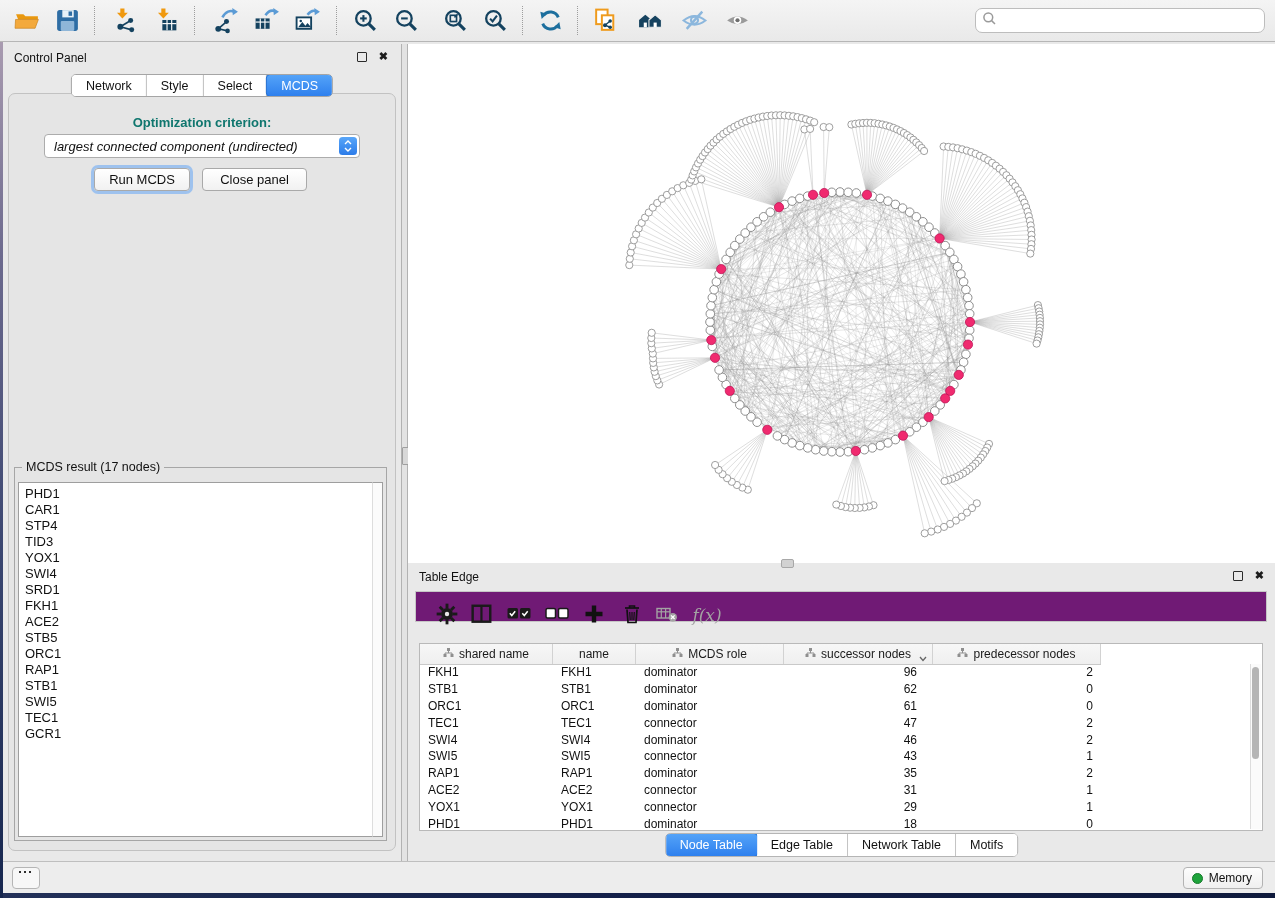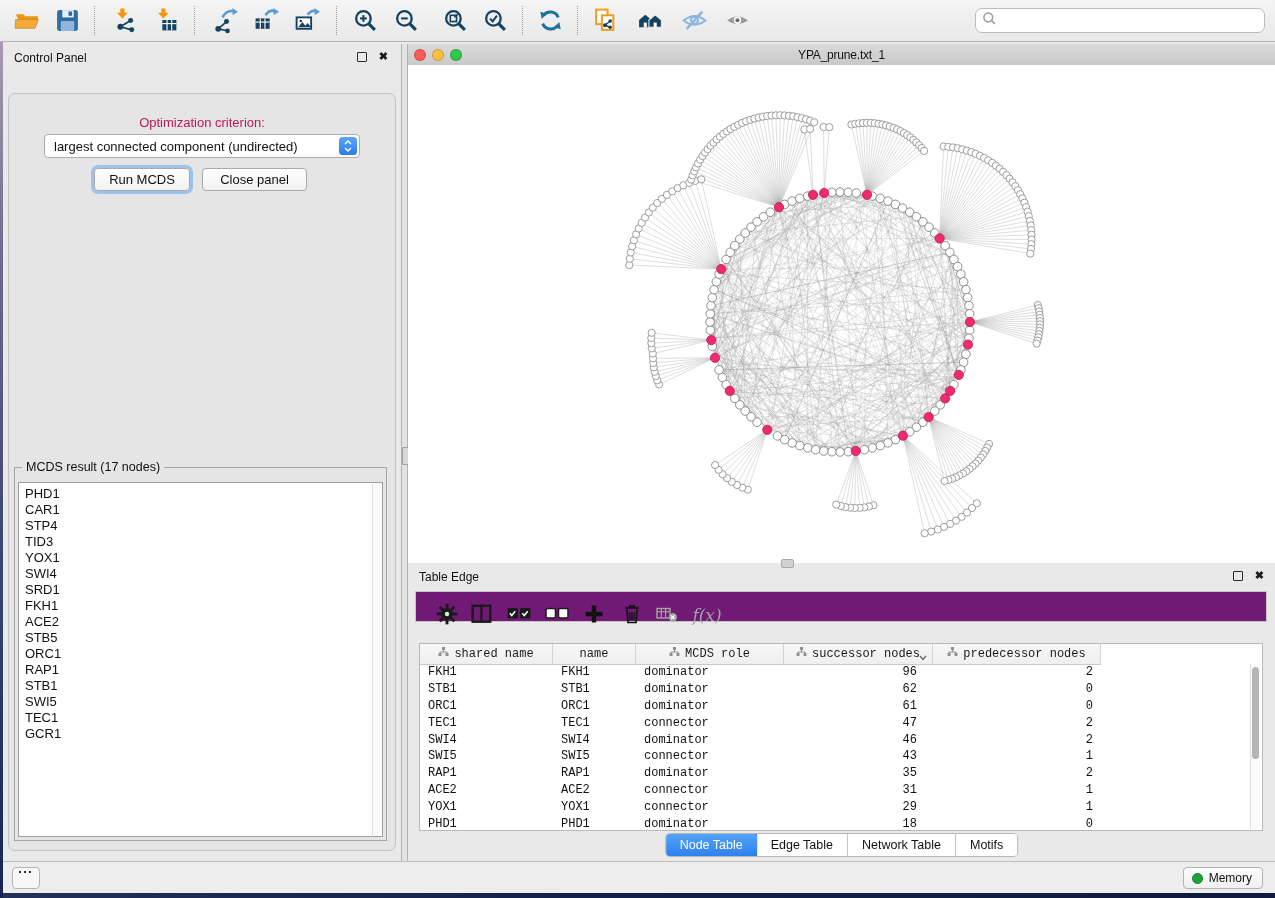--- a/index.html
+++ b/index.html
@@ -26,23 +26,23 @@
   .close-icon{position:absolute;top:5px;font-size:11px;font-weight:bold;color:#1c1c1c;line-height:14px;}
   
   .control-panel{position:absolute;left:3px;top:44px;width:398px;height:817px;background:#e9e9e9;}
   .cp-panel{position:absolute;left:5px;top:49px;width:386px;height:756px;background:#e5e5e5;
     border:1px solid #c2c2c2;border-radius:7px;}
   .tabs{position:absolute;top:30px;left:50%;transform:translateX(-50%);display:flex;z-index:3;
     border:1px solid #a5a5a5;border-radius:5px;background:#fff;overflow:hidden;height:21px;}
   .seg{font-size:12.5px;color:#111;padding:0 14px;display:flex;align-items:center;border-right:1px solid #b9b9b9;background:#fff;white-space:nowrap;}
   .seg:last-child{border-right:none;}
   .seg.sel{background:linear-gradient(#54a3f8,#2e80ee);color:#fff;border-radius:4px;margin:-1px;border:1px solid #1f6fd6;}
-  .opt-label{position:absolute;top:71px;left:0;width:100%;text-align:center;font-size:13px;color:#be185d;}
+  .opt-label{position:absolute;top:71px;left:0;width:100%;text-align:center;font-size:13px;color:#0f766e;font-weight:bold;}
   .dropdown{position:absolute;left:41px;top:90px;width:316px;height:24px;background:#fff;border:1px solid #acacac;
-    border-radius:4px;box-sizing:border-box;font-size:13px;color:#111;display:flex;align-items:center;padding-left:9px;cursor:pointer;}
+    border-radius:4px;box-sizing:border-box;font-size:13px;color:#111;display:flex;align-items:center;padding-left:9px;cursor:pointer;font-style:italic;}
   .stepper{position:absolute;right:2px;top:2px;bottom:2px;width:18px;border-radius:3.5px;
     background:linear-gradient(#58a6f9,#2c7ce9);display:flex;flex-direction:column;align-items:center;justify-content:center;gap:2px;}
   .btn{position:absolute;top:124px;height:23px;background:linear-gradient(#ffffff,#f1f1f1);border:1px solid #a9a9a9;
     border-radius:4px;font-size:13px;font-family:"Liberation Sans",sans-serif;color:#111;cursor:pointer;}
   .btn.focusring{box-shadow:0 0 0 3px rgba(100,165,245,.55);}
   .groupbox{position:absolute;left:11px;top:423px;width:371px;height:372px;border:1px solid #a6a6a6;}
   .groupbox-label{position:absolute;top:-8px;left:7px;background:#e5e5e5;padding:0 4px;font-size:12.5px;color:#111;}
   .result-list{position:absolute;left:3px;top:14px;right:12px;bottom:3px;background:#fff;border:1px solid #9e9e9e;
     overflow:hidden;padding:3px 0 0 0;}
   .list-item{font-size:13px;line-height:16px;padding-left:6px;color:#111;}
@@ -67,21 +67,21 @@
   .fanline{stroke:#9b9b9b;stroke-width:.6;opacity:.55;}
   .ringn{fill:#fff;stroke:#8d8d8d;stroke-width:1;}
   .satn{fill:#fff;stroke:#939393;stroke-width:.9;}
   .pinkn{fill:#f02a6f;stroke:#c01458;stroke-width:.8;}
   
   .table-panel{position:absolute;left:408px;top:563px;width:867px;height:298px;background:#e9e9e9;}
   .h-handle{position:absolute;top:-4px;left:43%;width:11px;height:7px;background:#d2d2d2;border:1px solid #a8a8a8;border-radius:2px;}
   .tp-toolbar{position:absolute;left:7px;top:28px;right:8px;height:31px;background:#701a75;border:1px solid #c6c6c6;box-sizing:border-box;}
   .tpi{position:absolute;top:10px;width:26px;height:26px;border:none;background:transparent;padding:0;cursor:pointer;}
   .fx{font-family:"DejaVu Serif",serif;font-style:italic;font-size:17px;color:#a3a3a3;}
-  .table-wrap{position:absolute;left:11px;top:80px;width:844px;height:188px;background:#fff;border:1px solid #b9b9b9;box-sizing:border-box;font-family:Liberation Mono, monospace;}
+  .table-wrap{position:absolute;left:11px;top:80px;width:844px;height:188px;background:#fff;border:1px solid #b9b9b9;box-sizing:border-box;}
   .thead{position:absolute;left:0;top:0;height:20px;display:flex;background:linear-gradient(#f7f7f7,#efefef);border-bottom:1px solid #c9c9c9;}
   .th{position:relative;display:flex;align-items:center;justify-content:center;gap:5px;font-size:12px;color:#1a1a1a;
     border-right:1px solid #d2d2d2;box-sizing:border-box;height:20px;}
   .th .sortchev{position:absolute;right:5px;top:7px;}
   .tbody{position:absolute;left:0;top:20px;right:11px;bottom:0;overflow:hidden;}
   .tr{display:flex;height:16.8px;align-items:center;}
   .td{font-size:12px;color:#111;box-sizing:border-box;white-space:nowrap;overflow:hidden;}
   .td.l{padding-left:8px;text-align:left;}
   .td.r{text-align:right;}
   .vscroll{position:absolute;top:20px;right:1px;bottom:1px;width:10px;background:#fbfbfb;border-left:1px solid #ddd;}
@@ -233,20 +233,26 @@
   </div>
 </div>
 
 <section class="control-panel">
   <div class="panel-title-row">
     <span class="pt-label">Control Panel</span>
     <span class="float-icon" style="right:34px"></span>
     <span class="close-icon" style="right:13px">✖</span>
   </div>
   <div class="cp-panel"></div>
+  <div class="tabs" id="cp-tabs">
+      <div class="seg">Network</div>
+      <div class="seg">Style</div>
+      <div class="seg">Select</div>
+      <div class="seg sel">MCDS</div>
+    </div>
   <div class="opt-label">Optimization criterion:</div>
   <div class="dropdown">
     <span>largest connected component (undirected)</span>
     <span class="stepper">
       <svg width="8" height="5" viewBox="0 0 8 5">
           <path d="M1 4 L4 1 L7 4" stroke="#fff" stroke-width="1.4" fill="none"></path>
         </svg>
       <svg width="8" height="5" viewBox="0 0 8 5">
           <path d="M1 1 L4 4 L7 1" stroke="#fff" stroke-width="1.4" fill="none"></path>
         </svg>
@@ -276,26 +282,20 @@
       </div>
     <div class="list-track"></div>
   </div>
 </section>
 
 <div class="vsplit">
     <div class="vsplit-handle"></div>
   </div>
 
 <section class="network-window">
-  <div class="net-titlebar">
-    <span class="tl red"></span>
-    <span class="tl yellow"></span>
-    <span class="tl green"></span>
-    <span class="net-title">YPA_prune.txt_1</span>
-  </div>
   <div class="net-canvas">
     <svg id="graph" viewBox="0 0 867 498">
         <line x1="440.2" y1="127.3" x2="479.9" y2="136.1" class="chord"></line>
         <line x1="407.6" y1="129.3" x2="311.1" y2="304.9" class="chord"></line>
         <line x1="415.7" y1="386.0" x2="508.4" y2="362.2" class="chord"></line>
         <line x1="464.3" y1="382.9" x2="561.0" y2="240.7" class="chord"></line>
         <line x1="391.8" y1="380.6" x2="304.3" y2="281.4" class="chord"></line>
         <line x1="562.0" y1="257.0" x2="537.2" y2="180.6" class="chord"></line>
         <line x1="302.3" y1="248.8" x2="423.8" y2="386.7" class="chord"></line>
         <line x1="552.9" y1="209.1" x2="532.2" y2="339.9" class="chord"></line>

